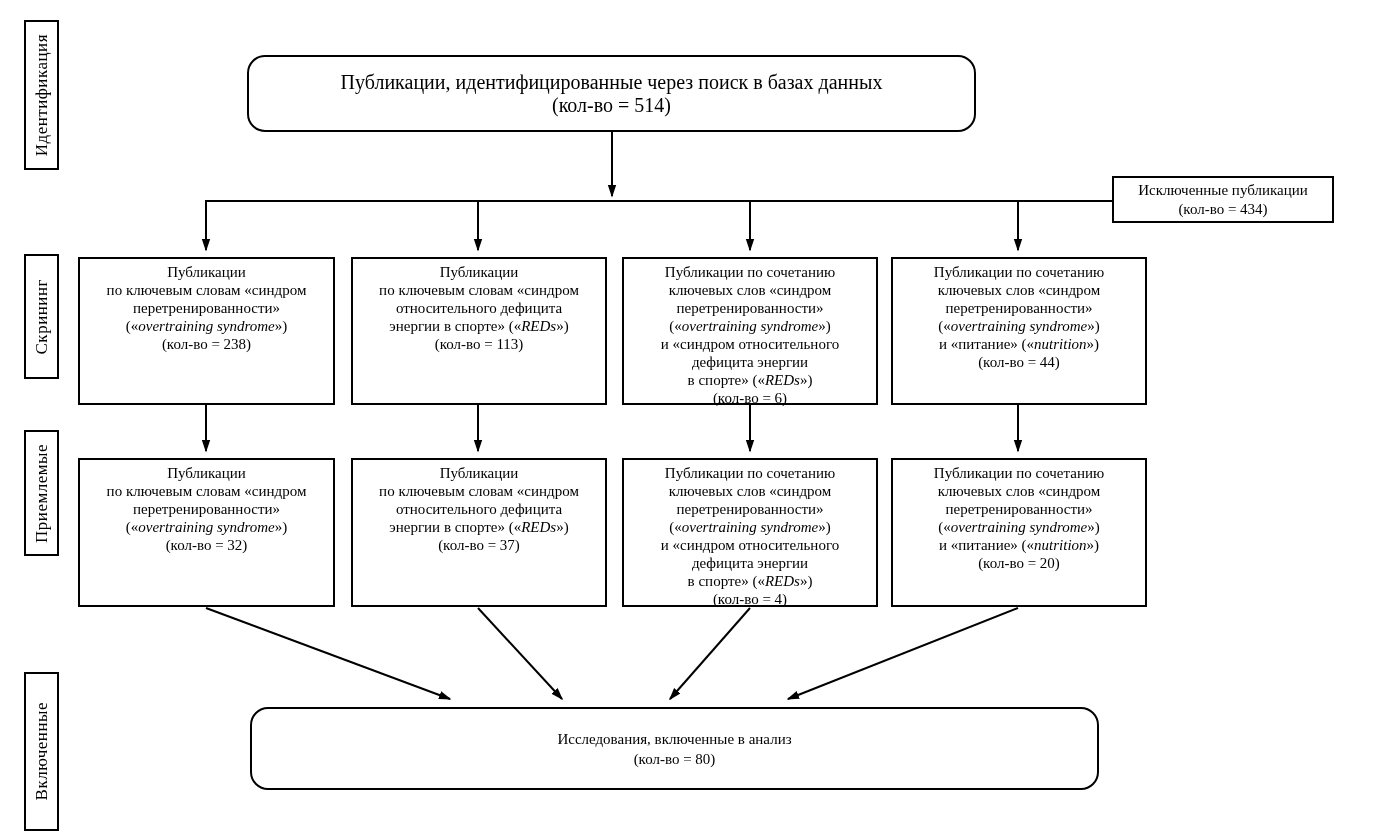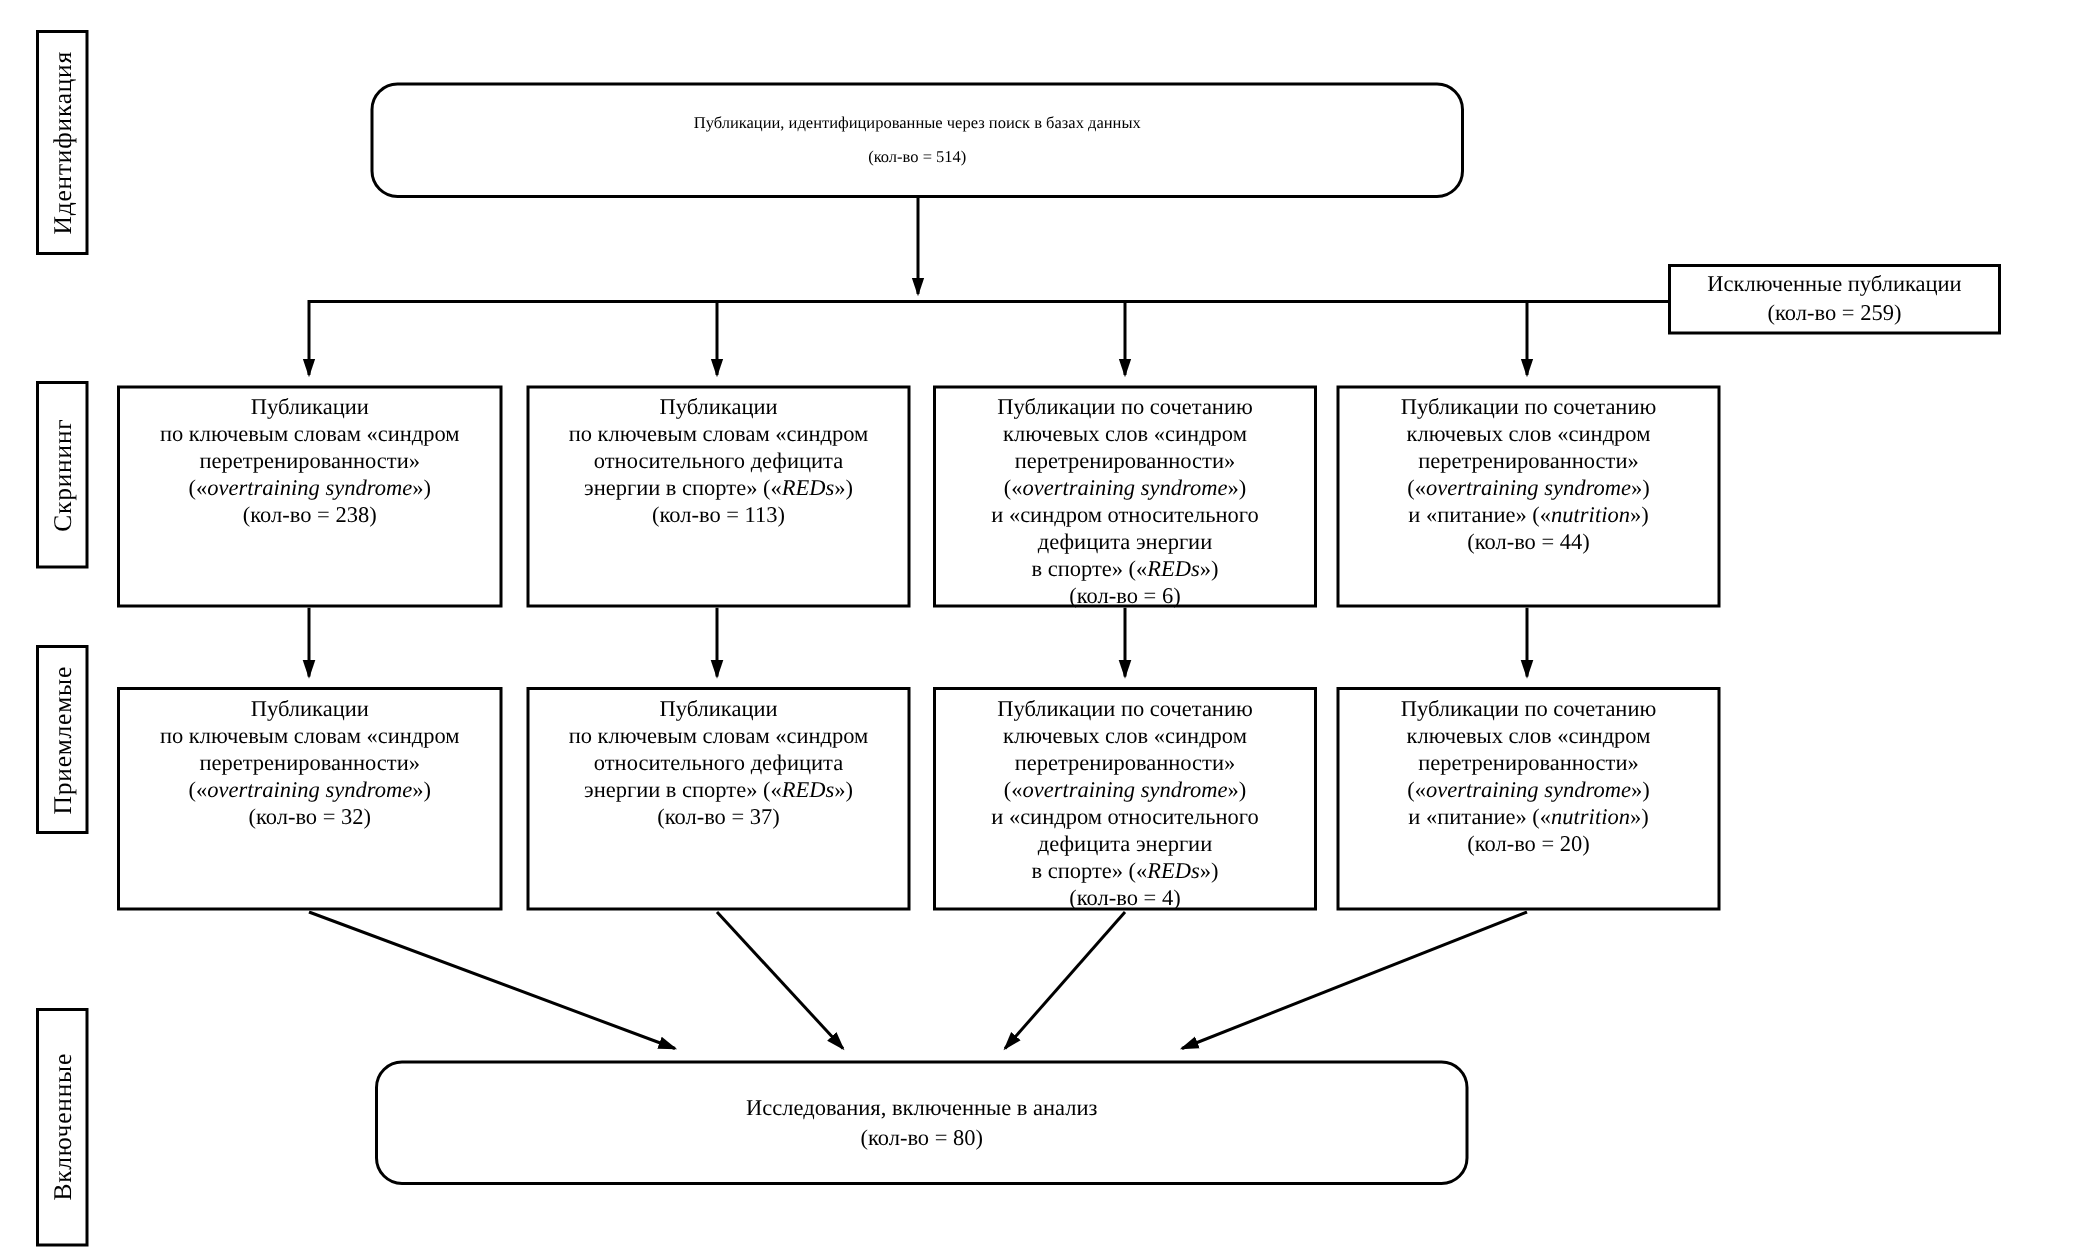--- a/index.html
+++ b/index.html
@@ -35,21 +35,21 @@
     font-size:15px;
     z-index:2;
   }
   .box .line{line-height:18px;min-height:18px;}
   .box em{font-style:italic;}
   .flowbox{padding-top:4px;text-align:center;}
   .rounded{
     border-radius:18px;
     display:flex;flex-direction:column;align-items:center;justify-content:center;
   }
-  #top-box .line{font-size:11px;line-height:23px;}
+  #top-box .line{font-size:20px;line-height:23px;}
   #excluded-box{
     display:flex;flex-direction:column;align-items:center;justify-content:center;
   }
   #excluded-box .line{line-height:19px;}
   #included-box .line{line-height:20px;}
 </style>
 </head>
 <body>
 
 <div id="canvas">
@@ -91,21 +91,21 @@
     <span>Включенные</span>
   </div>
 
   <div id="top-box" class="box rounded" style="left:247px;top:55px;width:729px;height:77px">
       <div class="line">Публикации, идентифицированные через поиск в базах данных</div>
       <div class="line">(кол-во = 514)</div>
     </div>
 
   <div id="excluded-box" class="box" style="left:1112px;top:176px;width:222px;height:47px">
       <div class="line">Исключенные публикации</div>
-      <div class="line">(кол-во = 259)</div>
+      <div class="line">(кол-во = 434)</div>
     </div>
 
   <div class="box flowbox" style="left:78px;top:257px;width:257px;height:148px">
       <div class="line">Публикации</div>
       <div class="line">по ключевым словам «синдром</div>
       <div class="line">перетренированности»</div>
       <div class="line">(«<em>overtraining syndrome</em>»)</div>
       <div class="line">(кол-во = 238)</div>
     </div>
   <div class="box flowbox" style="left:351px;top:257px;width:256px;height:148px">
@@ -160,18 +160,18 @@
     </div>
   <div class="box flowbox" style="left:891px;top:458px;width:256px;height:149px">
       <div class="line">Публикации по сочетанию</div>
       <div class="line">ключевых слов «синдром</div>
       <div class="line">перетренированности»</div>
       <div class="line">(«<em>overtraining syndrome</em>»)</div>
       <div class="line">и «питание» («<em>nutrition</em>»)</div>
       <div class="line">(кол-во = 20)</div>
     </div>
 
-  <div id="included-box" class="box rounded" style="left:250px;top:707px;width:729px;height:83px">
+  <div id="included-box" class="box rounded" style="left:250px;top:707px;width:849px;height:83px">
       <div class="line">Исследования, включенные в анализ</div>
       <div class="line">(кол-во = 80)</div>
     </div>
 
 </div>
 
 </body></html>

